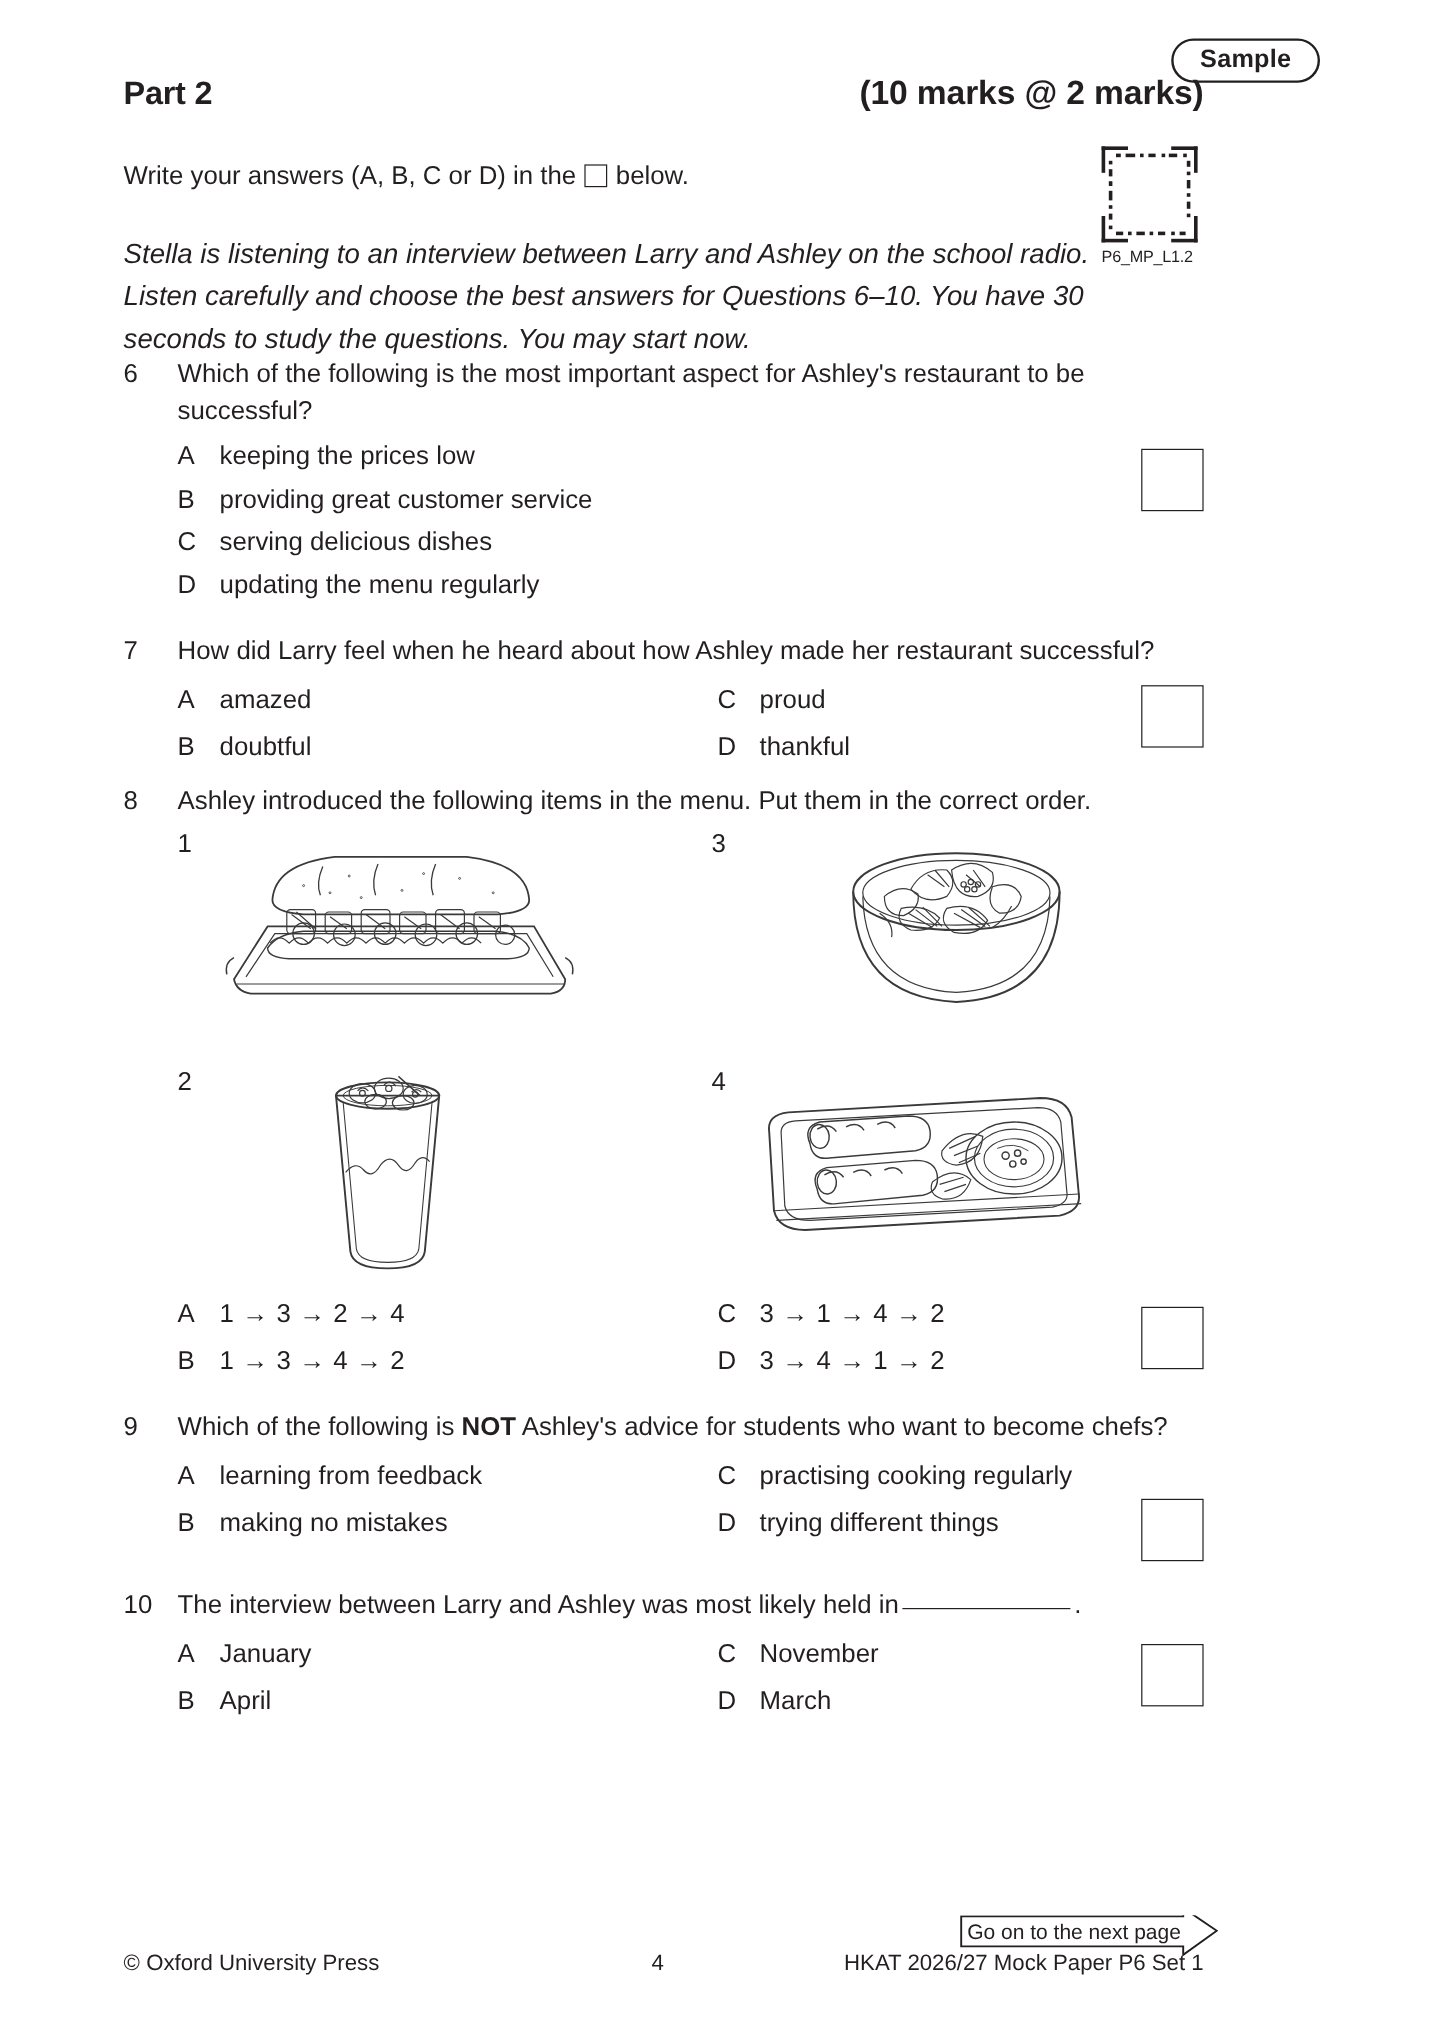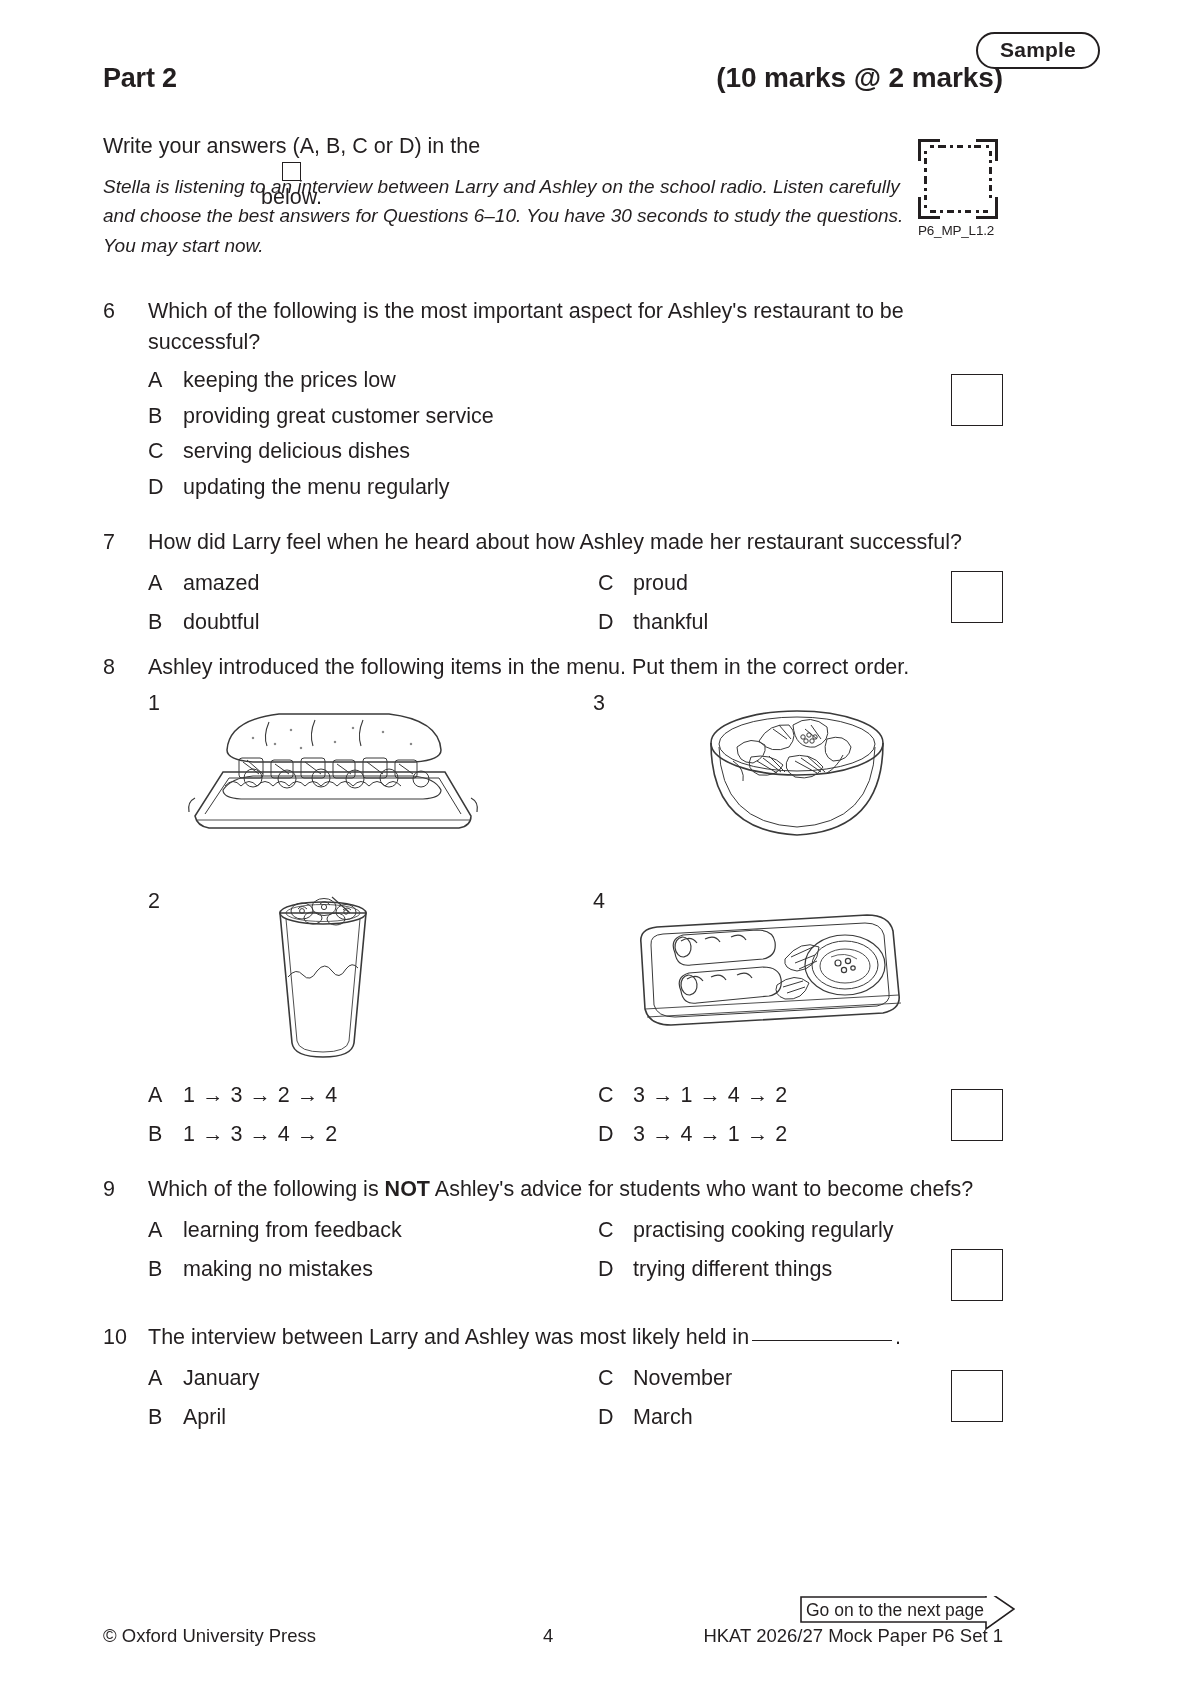--- a/index.html
+++ b/index.html
@@ -60,46 +60,45 @@
   
   .instr-line {
     position: absolute;
     top: 130px;
     left: 103px;
     font-size: 21.5px;
     line-height: 1.5;
     display: flex;
     align-items: center;
     gap: 0;
-    flex-direction: column;
   }
   .inline-box {
     display: inline-block;
     width: 19px;
     height: 19px;
     border: 1.6px solid #231f20;
     margin: 0 7px;
     vertical-align: -2px;
   }
 
   
   .scenario {
     position: absolute;
-    top: 172px;
+    top: 194px;
     left: 103px;
     width: 810px;
-    font-size: 19px;
+    font-size: 23px;
     font-style: italic;
     line-height: 1.54;
   }
 
   
   .qr-wrap {
     position: absolute;
-    top: 137px;
+    top: 120px;
     left: 916px;
     width: 88px;
     text-align: center;
   }
   .qr-box {
     width: 84px;
     height: 84px;
     position: relative;
   }
   .qr-svg { display:block; }

